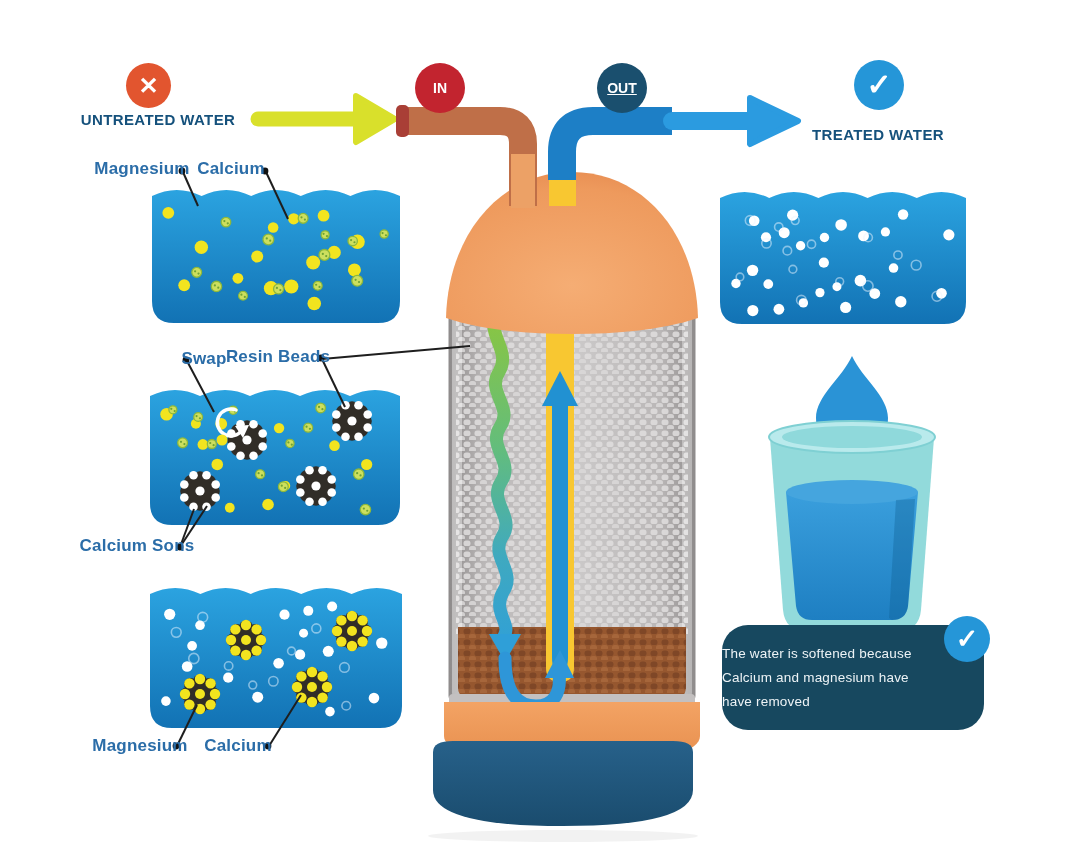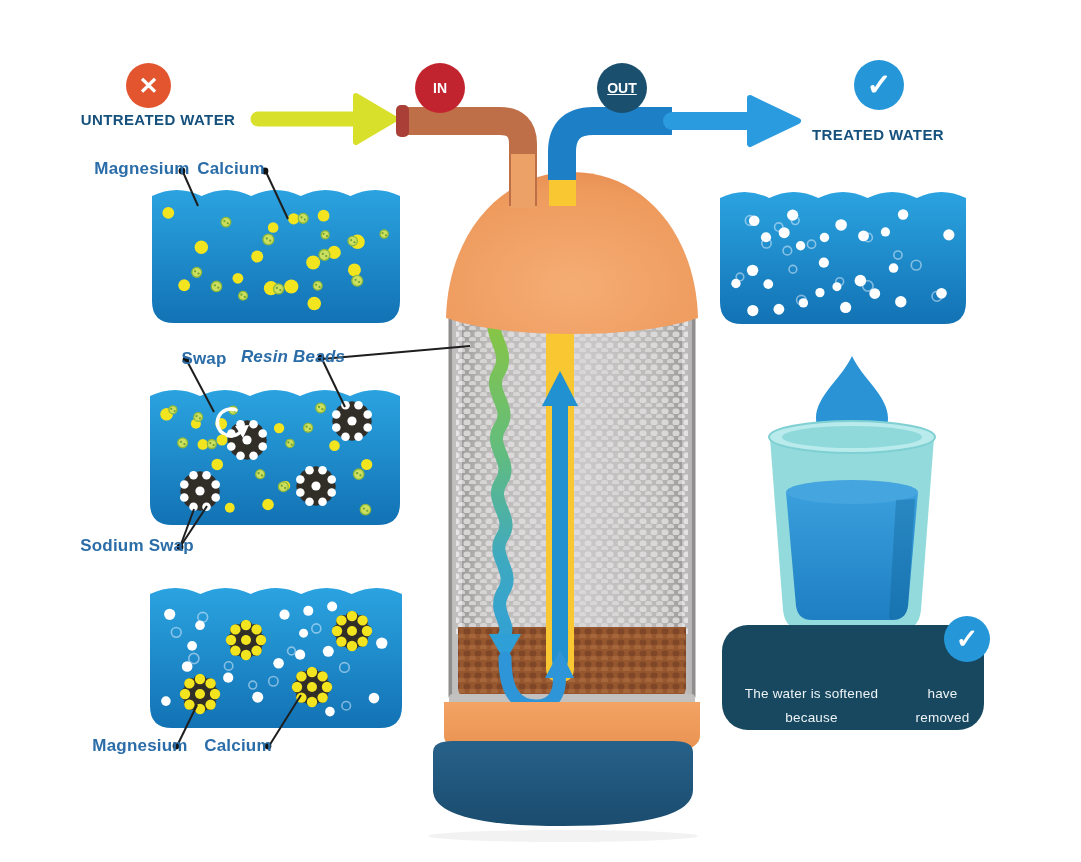--- a/index.html
+++ b/index.html
@@ -15,21 +15,21 @@
   .heading{
     position:absolute;transform:translate(-50%,-50%);font-weight:800;font-size:15px;
     color:var(--navy);letter-spacing:.4px;white-space:nowrap;text-align:right;
   }
   .lbl{
     position:absolute;transform:translate(-50%,-50%);font-weight:700;font-size:17px;
     color:var(--label-blue);white-space:nowrap;letter-spacing:.2px;
   }
   .callout{
     position:absolute;left:722px;top:625px;width:262px;height:105px;border-radius:26px;
-    background:var(--callout-navy);display:flex;align-items:flex-end;justify-content:center;
+    background:var(--callout-navy);display:flex;flex-direction:column;align-items:flex-start;justify-content:center;
     color:#edf3f6;font-size:13.5px;line-height:24px;text-align:center;letter-spacing:.2px;
   }
   .glyph{line-height:1;}
 </style>
 </head>
 <body>
 
 <div class="canvas">
 
   <svg class="art" width="1081" height="862" viewBox="0 0 1081 862">
@@ -582,25 +582,26 @@
   </div>
 
   <div class="circle-badge" style="left:854px;top:60px;width:50px;height:50px;background:var(--check-blue);font-size:30px;">
     <span class="glyph">✓</span>
   </div>
   <div class="heading" style="left:878px;top:134px;">TREATED WATER</div>
 
   <div class="lbl" style="left:142px;top:169px;">Magnesium</div>
   <div class="lbl" style="left:231px;top:169px;">Calcium</div>
   <div class="lbl" style="left:166px;top:359px;margin-left:38px;">Swap</div>
-  <div class="lbl" style="left:293px;top:357px;font-style:italic;">Resin Beads</div>
-  <div class="lbl" style="left:137px;top:546px;">Sodium Swap</div>
+  <div class="lbl" style="left:278px;top:357px;">Resin Beads</div>
+  <div class="lbl" style="left:137px;top:546px;">Calcium Sons</div>
   <div class="lbl" style="left:140px;top:746px;">Magnesium</div>
   <div class="lbl" style="left:238px;top:746px;">Calcium</div>
 
   <div class="callout">
     <span>The water is softened because</span>
+    <span>Calcium and magnesium have</span>
     <span>have removed</span>
   </div>
   <div class="circle-badge" style="left:944px;top:616px;width:46px;height:46px;background:var(--check-blue);font-size:27px;">
     <span class="glyph">✓</span>
   </div>
 </div>
 
 </body></html>

